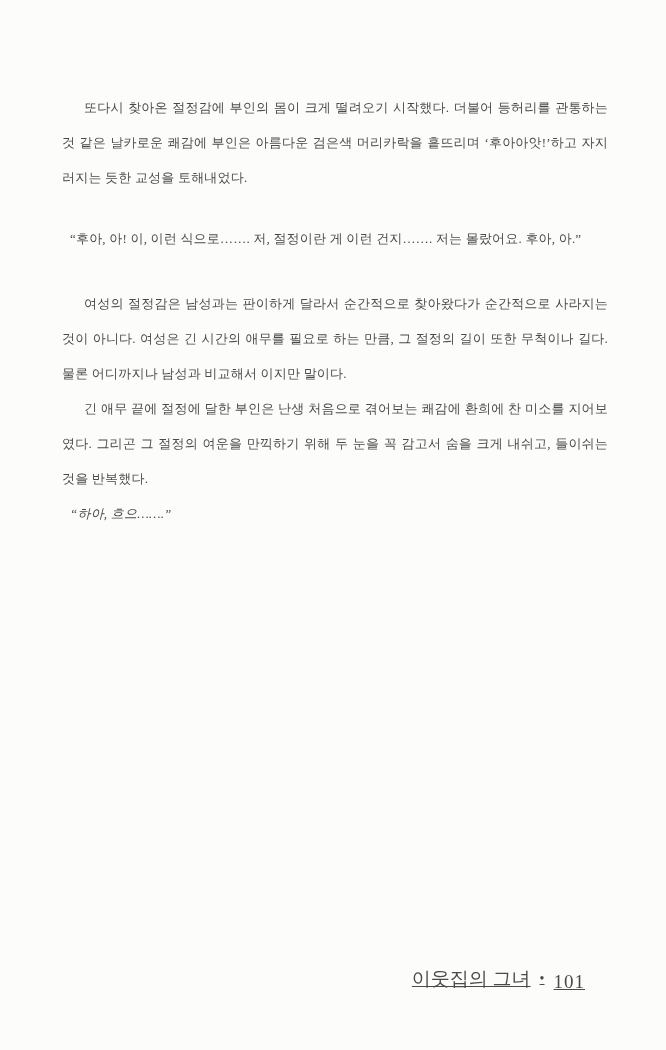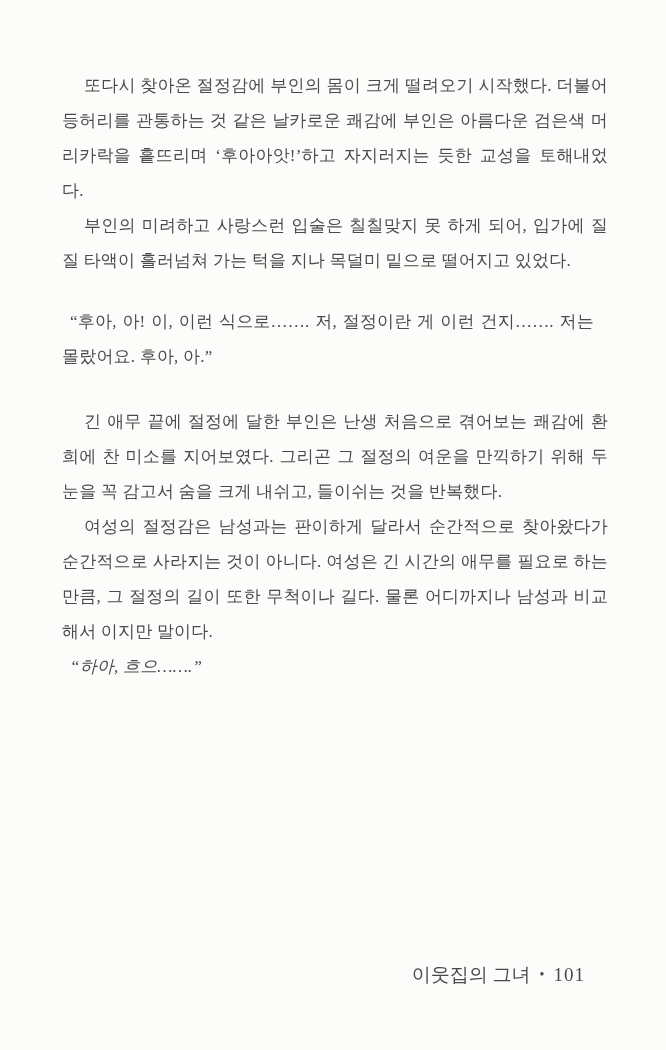--- a/index.html
+++ b/index.html
@@ -13,23 +13,23 @@
     height: 1050px;
     margin: 0;
     background: #fcfcfb;
     overflow: hidden;
     font-family: "Liberation Serif", "DejaVu Serif", serif;
     color: #4a4a4a;
   }
   .text-block {
     position: absolute;
     left: 62px;
-    top: 68px;
+    top: 90px;
     width: 546px;
-    font-size: 17px;
+    font-size: 13px;
     line-height: 35px;
     text-align: justify;
     letter-spacing: 0.2px;
   }
   .text-block p {
     margin: 0;
     padding: 0;
   }
   p.para {
     text-indent: 22px;
@@ -46,40 +46,41 @@
     position: absolute;
     top: 963px;
     right: 81px;
     font-size: 19px;
     line-height: 24px;
     color: #4a4a4a;
     display: flex;
     align-items: center;
     gap: 9px;
     white-space: nowrap;
+    text-decoration: underline;
   }
   .page-footer .dot {
     font-size: 14px;
     line-height: 24px;
   }
   .page-footer .pagenum {
     letter-spacing: 1px;
+    margin-top: 7px;
   }
 </style>
 </head>
 <body>
 
 <div class="page">
 
   <div class="text-block">
     <p class="para">또다시 찾아온 절정감에 부인의 몸이 크게 떨려오기 시작했다. 더불어 등허리를 관통하는 것 같은 날카로운 쾌감에 부인은 아름다운 검은색 머리카락을 흩뜨리며 ‘후아아앗!’하고 자지러지는 듯한 교성을 토해내었다.</p>
-    <p class="para">부인의 미려하고 사랑스런 입술은 칠칠맞지 못 하게 되어, 입가에 질질 타액이 흘러넘쳐 가는 턱을 지나 목덜미 밑으로 떨어지고 있었다.</p>
     <p class="dialogue-block">“후아, 아! 이, 이런 식으로……. 저, 절정이란 게 이런 건지……. 저는 몰랐어요. 후아, 아.”</p>
+    <p class="para">여성의 절정감은 남성과는 판이하게 달라서 순간적으로 찾아왔다가 순간적으로 사라지는 것이 아니다. 여성은 긴 시간의 애무를 필요로 하는 만큼, 그 절정의 길이 또한 무척이나 길다. 물론 어디까지나 남성과 비교해서 이지만 말이다.</p>
     <p class="para">긴 애무 끝에 절정에 달한 부인은 난생 처음으로 겪어보는 쾌감에 환희에 찬 미소를 지어보였다. 그리곤 그 절정의 여운을 만끽하기 위해 두 눈을 꼭 감고서 숨을 크게 내쉬고, 들이쉬는 것을 반복했다.</p>
-    <p class="para">여성의 절정감은 남성과는 판이하게 달라서 순간적으로 찾아왔다가 순간적으로 사라지는 것이 아니다. 여성은 긴 시간의 애무를 필요로 하는 만큼, 그 절정의 길이 또한 무척이나 길다. 물론 어디까지나 남성과 비교해서 이지만 말이다.</p>
     <p class="dialogue-inline">“하아, 흐으…….”</p>
   </div>
 
   <div class="page-footer">
     <span class="title">이웃집의 그녀</span>
     <span class="dot">•</span>
     <span class="pagenum">101</span>
   </div>
 
 </div>

